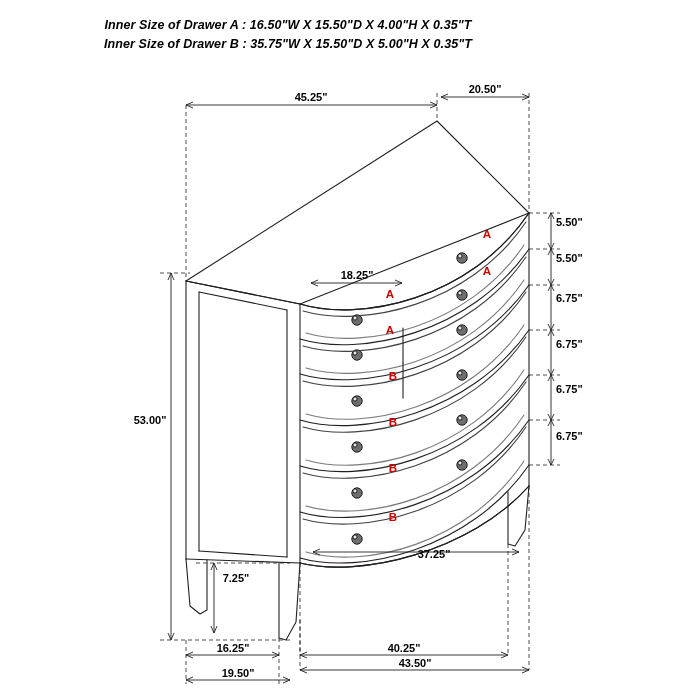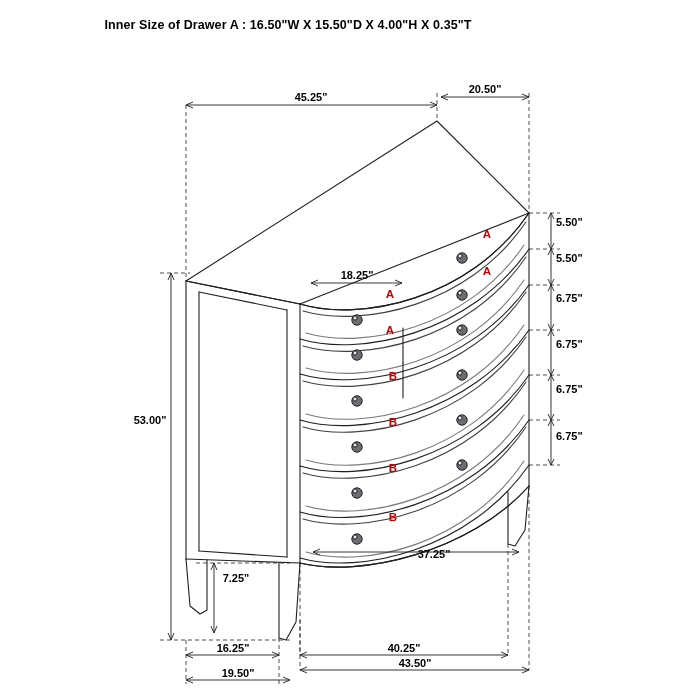--- a/index.html
+++ b/index.html
@@ -19,20 +19,21 @@
     position: relative;
     width: 700px;
     height: 700px;
   }
   .title-block {
     position: absolute;
     top: 16px;
     left: 0;
     width: 576px;
     text-align: center;
+    font-style: italic;
   }
   .title-line {
     font-size: 12.5px;
     font-weight: bold;
     letter-spacing: 0.1px;
     line-height: 19px;
   }
   svg.diagram {
     position: absolute;
     left: 0;
@@ -53,20 +54,21 @@
     fill: #cc0000;
   }
 </style>
 </head>
 <body>
 
 <div id="stage">
 
   <div class="title-block">
     <div class="title-line">Inner Size of Drawer A : 16.50"W X 15.50"D X 4.00"H X 0.35"T</div>
+    <div class="title-line">Inner Size of Drawer B : 35.75"W X 15.50"D X 5.00"H X 0.35"T</div>
   </div>
 
   <svg class="diagram" viewBox="0 0 700 700">
     <g stroke="#231f20" fill="none" stroke-width="1.1" stroke-linejoin="round" stroke-linecap="round">
 
       <path d="M186,281 L300,304 L529,213 L437,121 Z"></path>
       <path d="M186,281 L300,304"></path>
 
       <path d="M300,304 L300,563"></path>
       <path d="M529,213 L529,486"></path>

